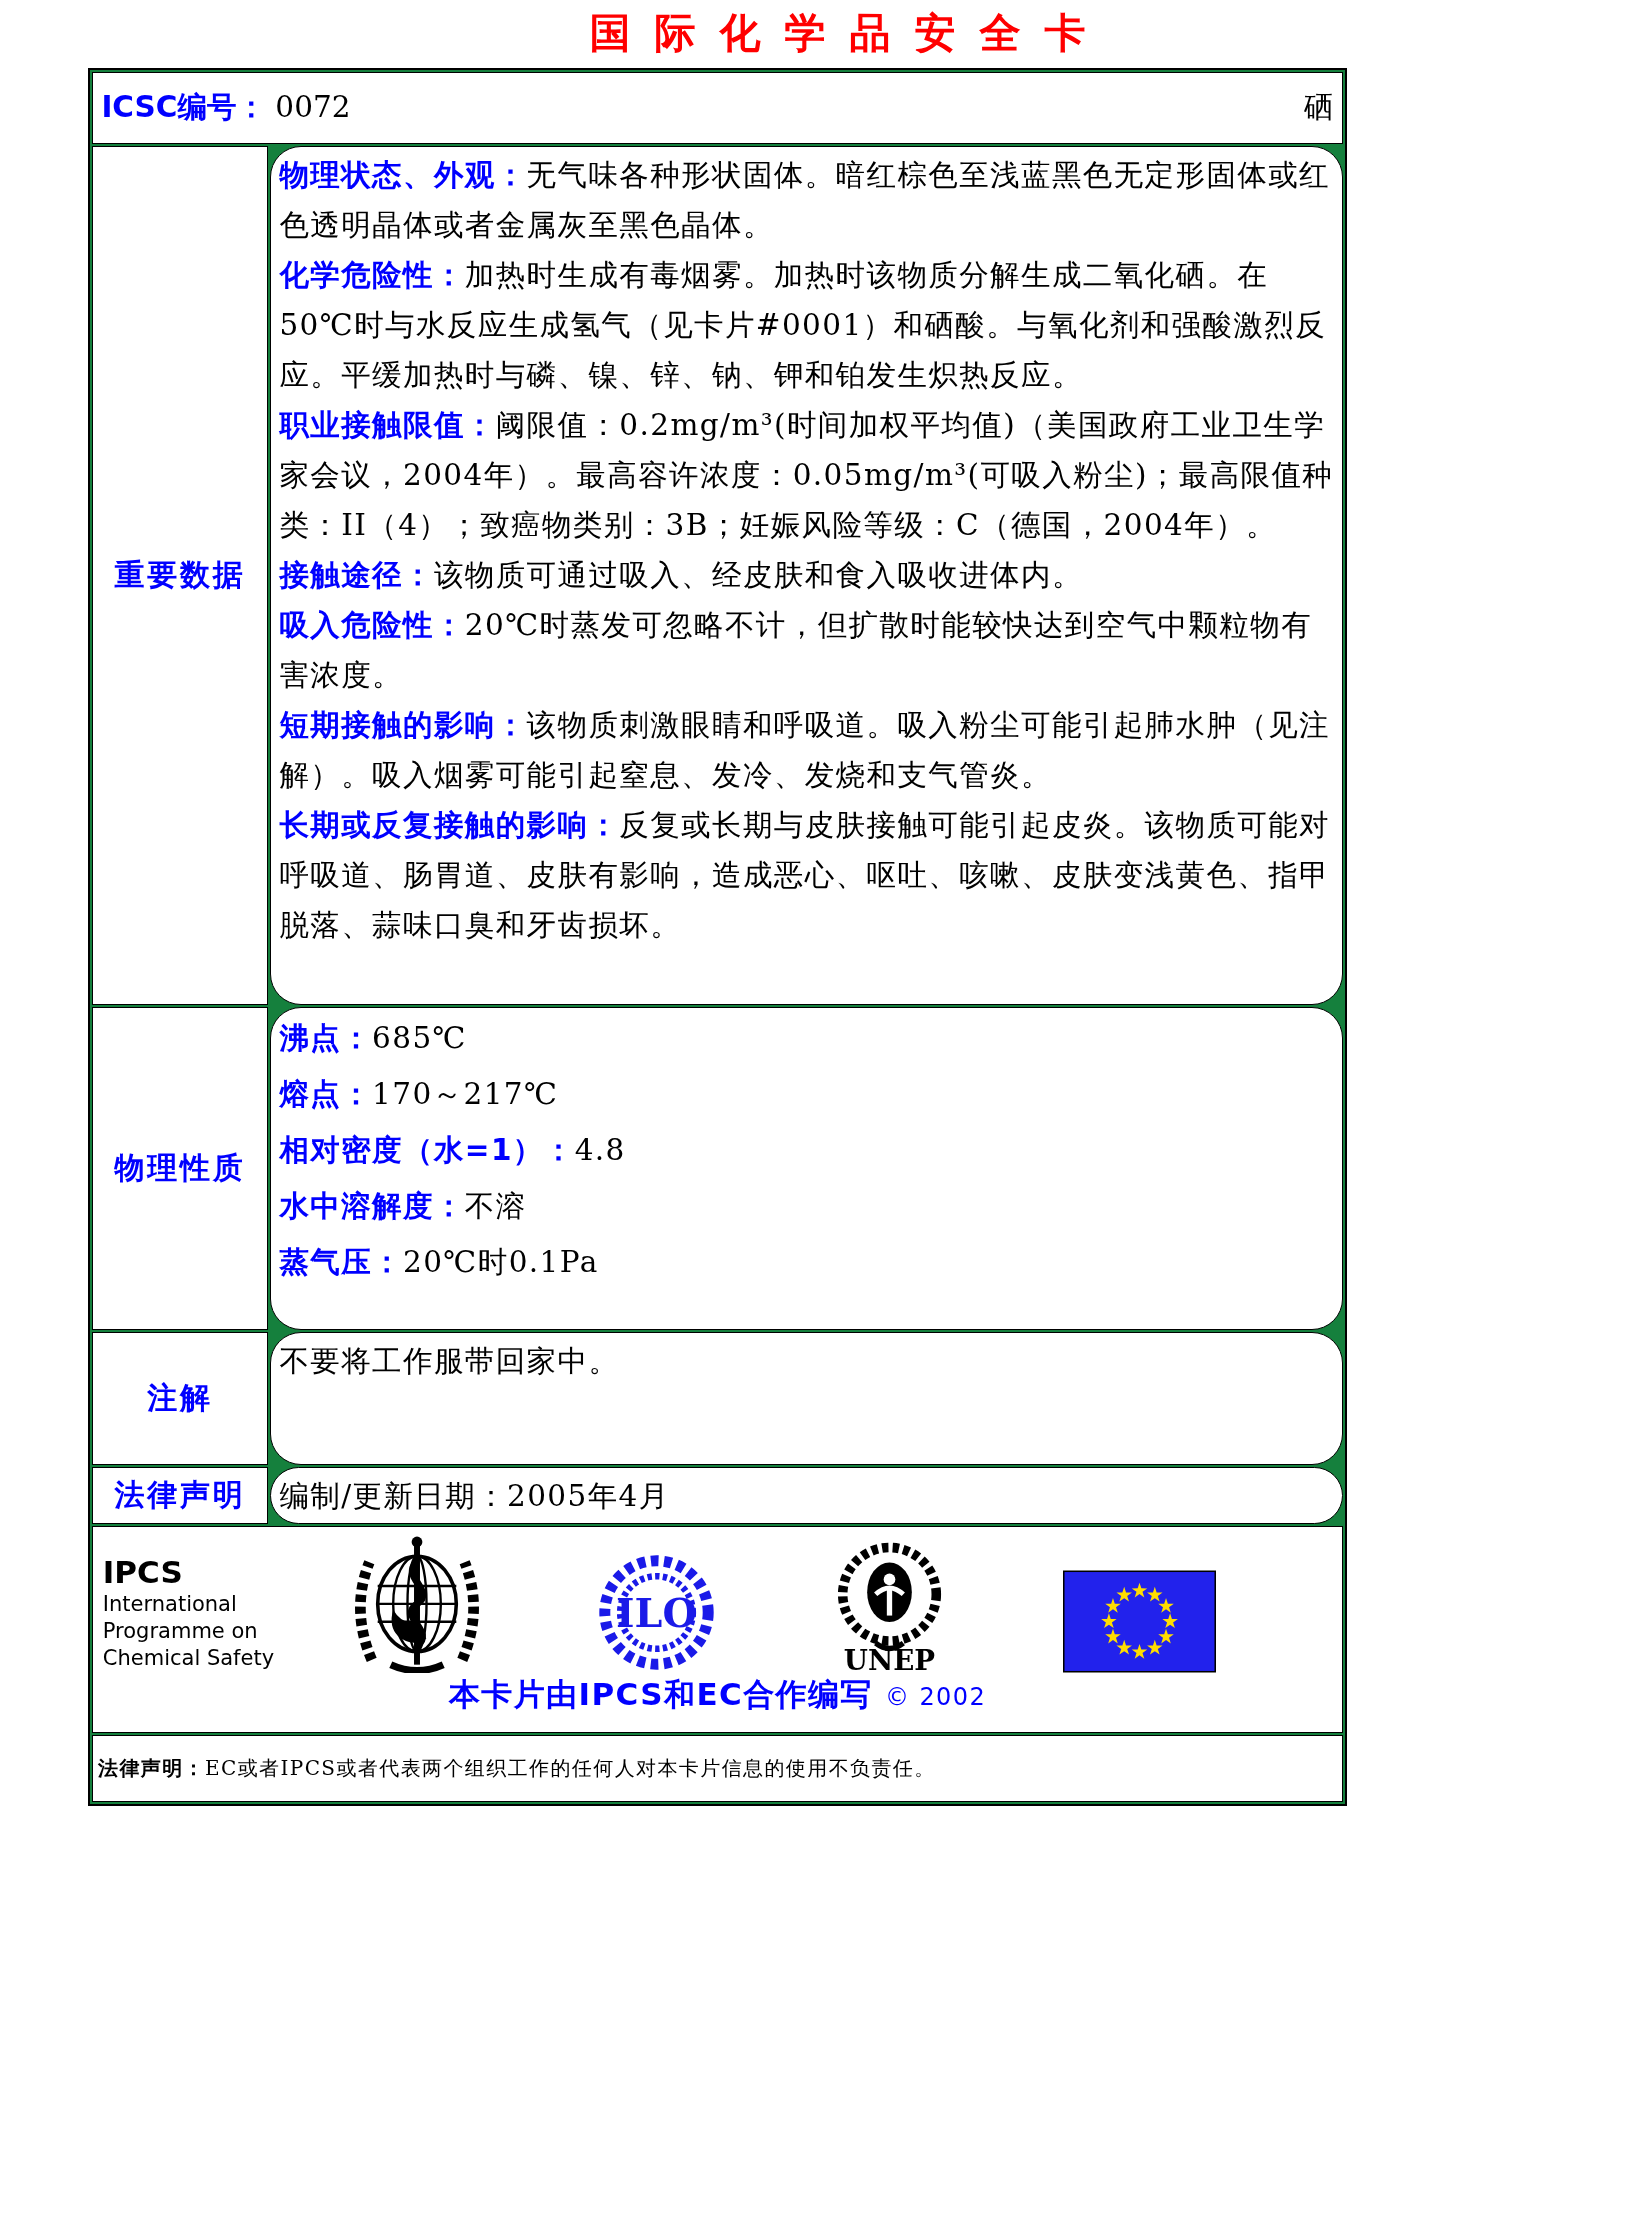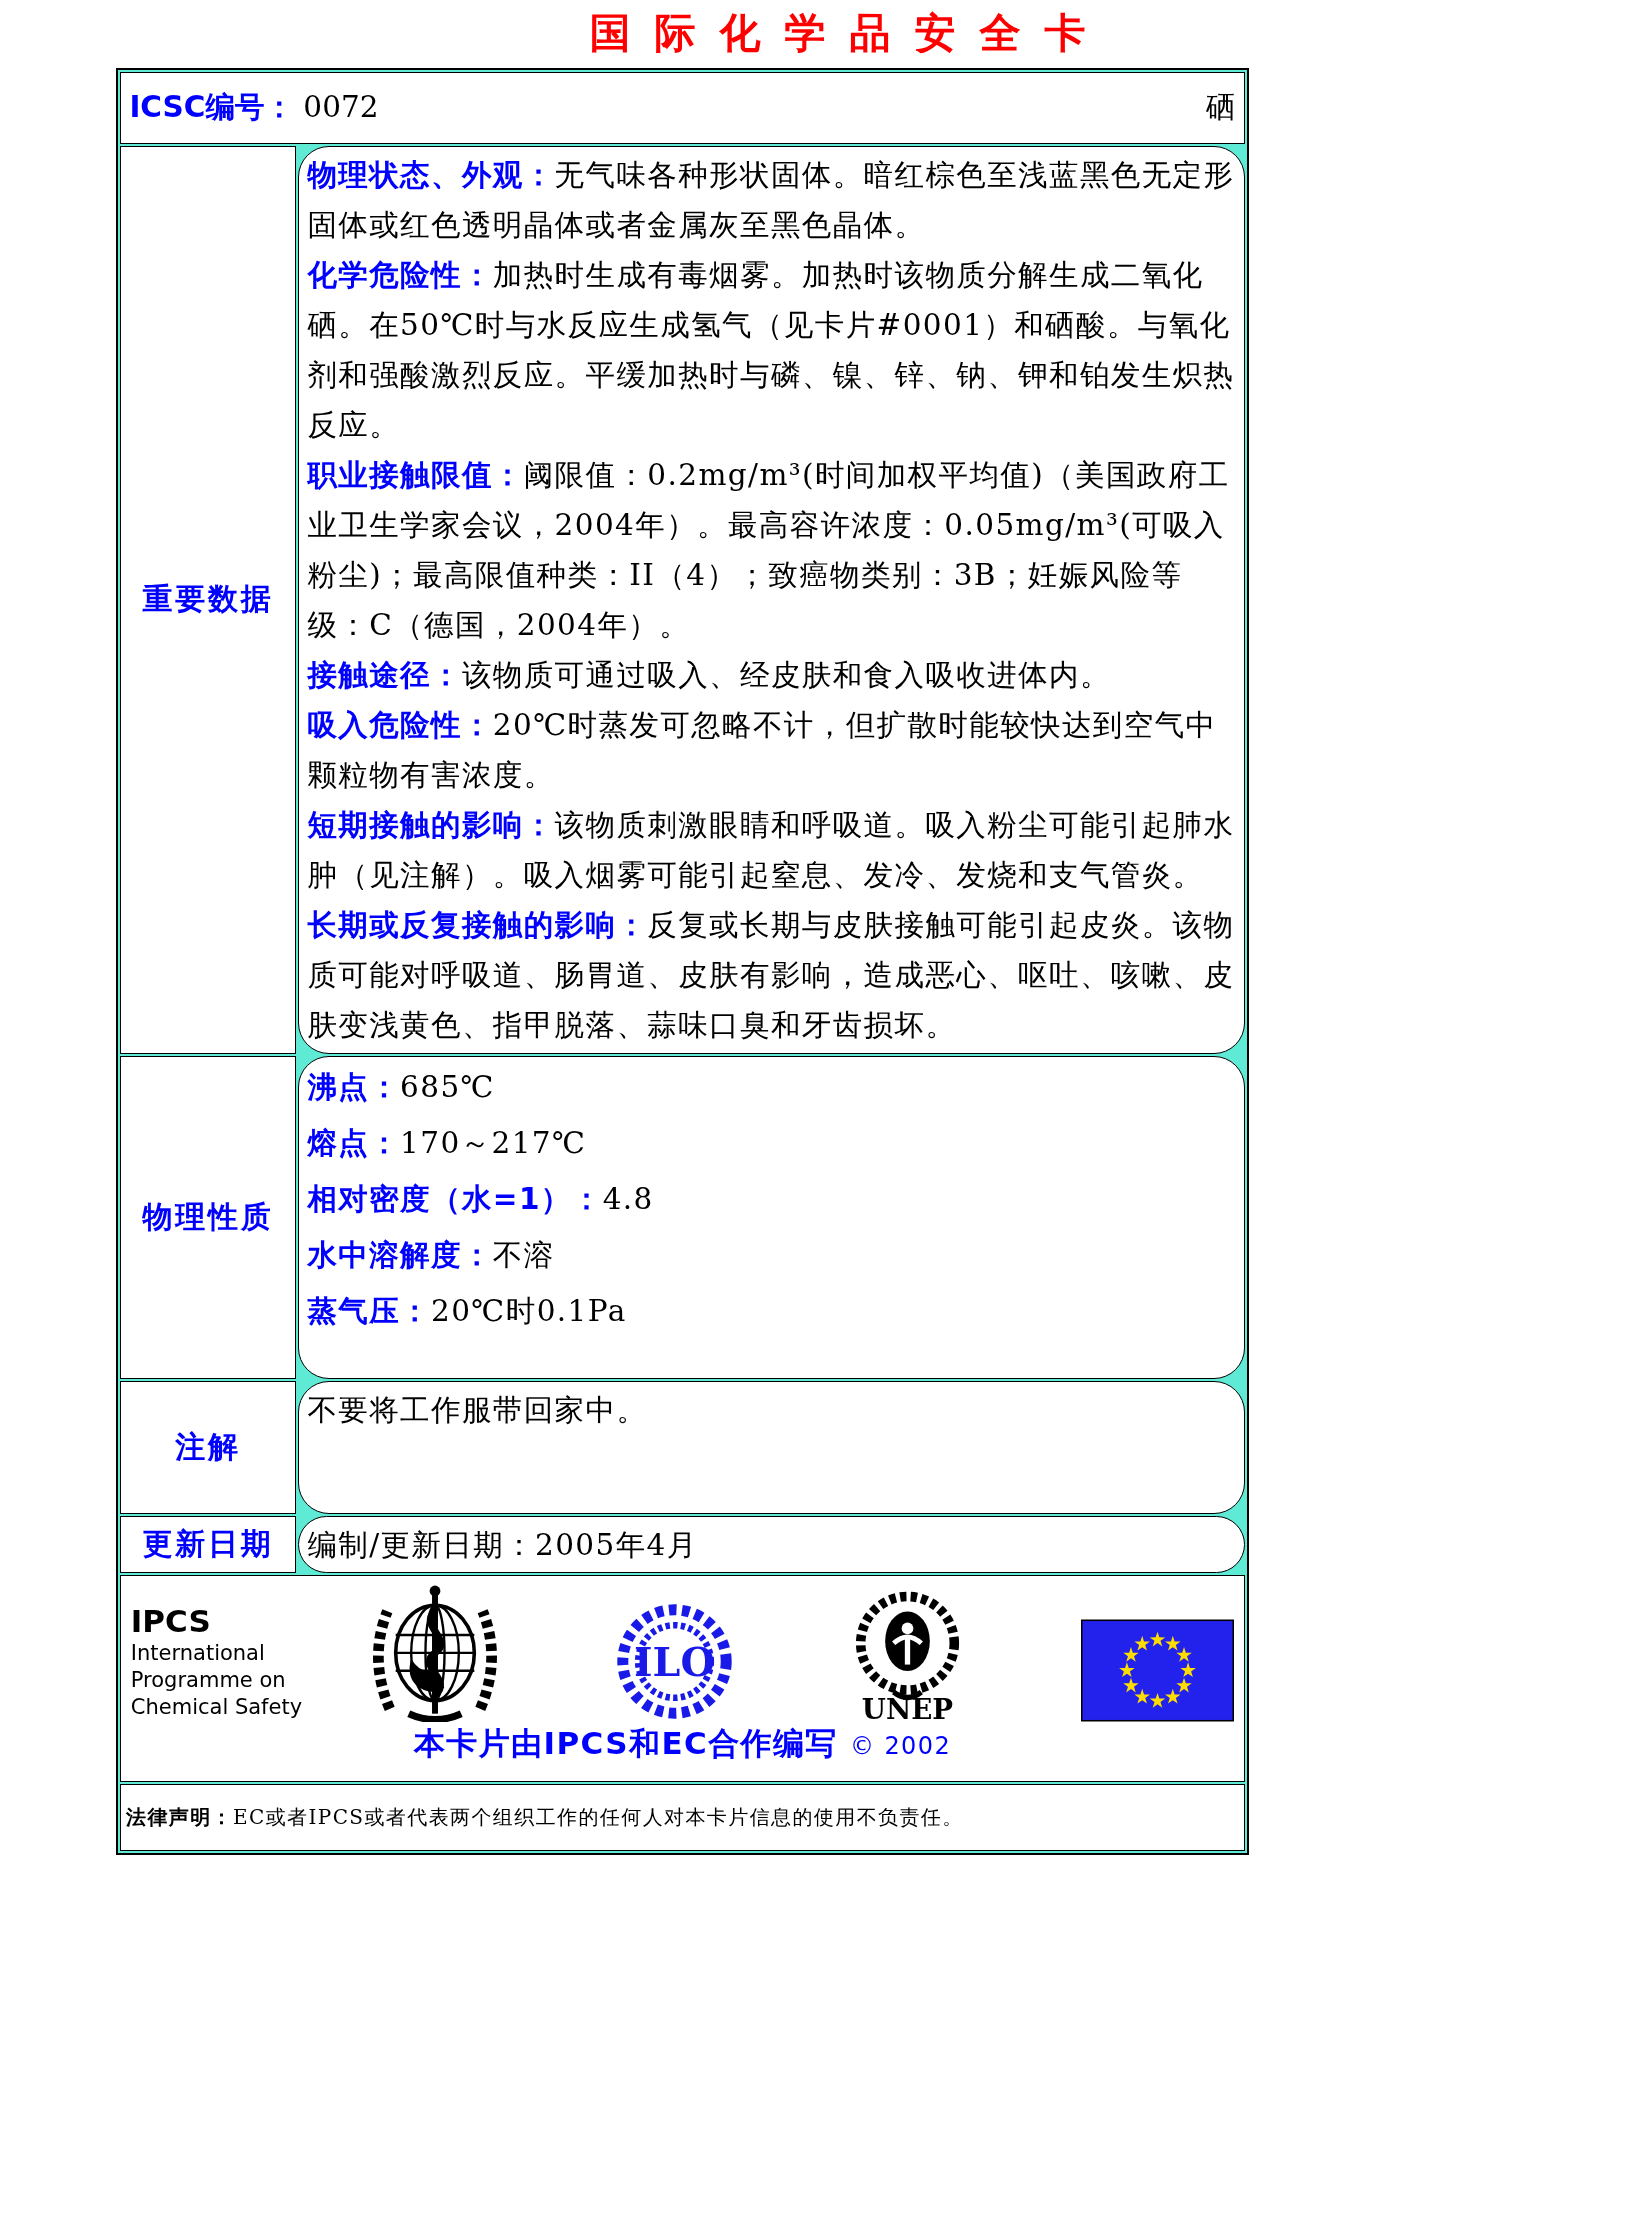--- a/index.html
+++ b/index.html
@@ -8,23 +8,23 @@
     font-family:"DejaVu Serif", serif; color:#000;
     position:relative;
   }
   .page-title {
     margin:6px auto 7px 208px; width:1259px;
     text-align:center; color:#ff0000; font-weight:bold;
     font-size:41px; letter-spacing:24px; text-indent:24px;
     font-family:"DejaVu Sans", sans-serif;
   }
   table.card {
-    margin-left:116px; width:1133px;
+    margin-left:88px; width:1259px;
     border:2.1px solid #000; border-spacing:2.8px; border-collapse:separate;
-    table-layout:fixed; background:#5eead4;
+    table-layout:fixed; background:#15803d;
   }
   td { border:1.4px solid #000; font-size:29.5px; background:#fff; overflow:hidden; }
   td.lbl-cell {
     text-align:center; vertical-align:middle; color:#0000ff; font-weight:bold;
     font-family:"DejaVu Sans", sans-serif; font-size:30px; padding:0 13px;
     letter-spacing:2.8px;
   }
   td.content-cell { vertical-align:top; line-height:50px; letter-spacing:1.4px; padding:2.8px 8.4px;border-radius:31px; }
   .sec { margin:0; }
   .inl-lbl { color:#0000ff; font-weight:bold; font-family:"DejaVu Sans", sans-serif; }
@@ -126,21 +126,21 @@
     </td>
   </tr>
 
 
   <tr class="r-notes">
     <td class="lbl-cell">注解</td>
     <td class="content-cell">不要将工作服带回家中。</td>
   </tr>
 
   <tr class="r-additional">
-    <td class="lbl-cell">更新日期</td>
+    <td class="lbl-cell">法律声明</td>
     <td class="content-cell">编制/更新日期：2005年4月</td>
   </tr>
 
   <tr class="r-logos">
     <td colspan="2">
       <div class="footer-row">
         <div class="ipcs-block">
           <div class="ipcs-acronym">IPCS</div>
           <div class="ipcs-line">International</div>
           <div class="ipcs-line">Programme on</div>

